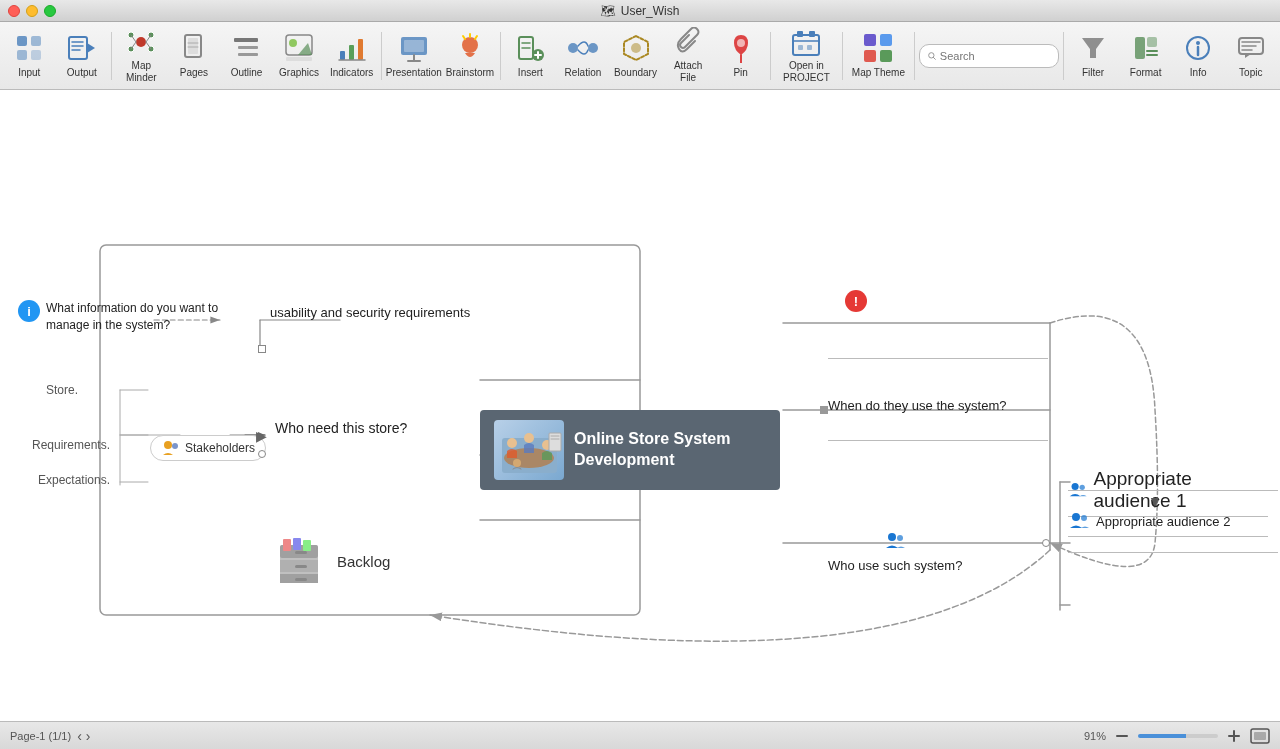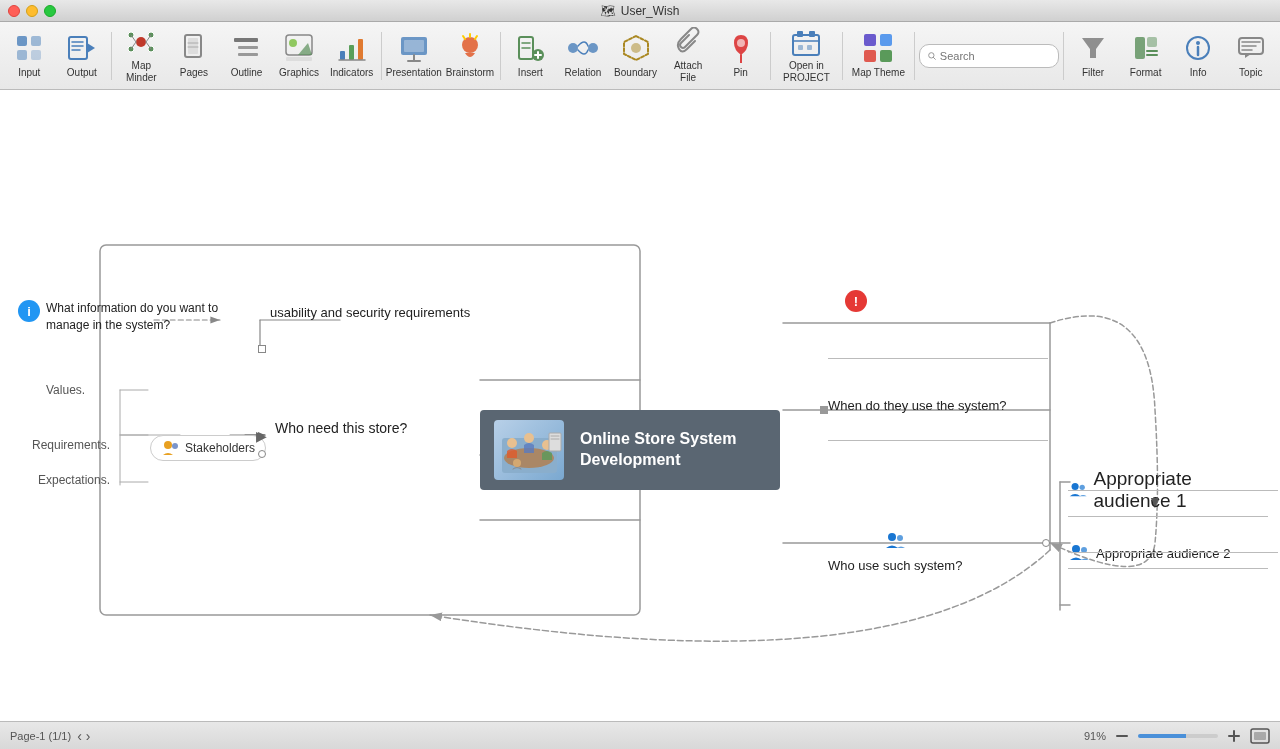--- a/index.html
+++ b/index.html
@@ -74,21 +74,21 @@
     }
 
     
     .central-node {
       position: absolute;
       background: #5a6672;
       border-radius: 4px;
       color: #fff;
       display: flex; align-items: center;
       padding: 10px 14px;
-      gap: 16px;
+      gap: 10px;
       font-size: 18px;
       font-weight: 600;
     }
     .central-node .node-img {
       width: 70px; height: 60px;
       background: linear-gradient(135deg, #b8d0e8, #7aa8d0);
       border-radius: 4px;
       display: flex; align-items: center; justify-content: center;
       font-size: 28px;
       flex-shrink: 0;
@@ -565,39 +565,57 @@
 
   <div class="node-with-icon" style="left:18px; top:210px; max-width:230px;">
     <div class="info-badge">i</div>
     <div class="node-text-block" style="font-size:12px; line-height:1.4;">What information do you want to manage in the system?</div>
   </div>
 
   <div class="text-node branch" style="left:270px; top:215px; font-size:13px;">usability and security requirements</div>
 
   <div style="position:absolute; left:258px; top:255px; width:8px; height:8px; border:1.5px solid #888; border-radius:50; background:#fff;"></div>
 
-  <div class="text-node" style="left:46px; top:293px; font-size:12px; color:#555;">Values.</div>
+  <div class="text-node" style="left:46px; top:293px; font-size:12px; color:#555;">Store.</div>
   <div class="text-node" style="left:32px; top:348px; font-size:12px; color:#555;">Requirements.</div>
   <div class="text-node" style="left:38px; top:383px; font-size:12px; color:#555;">Expectations.</div>
 
   <div class="stakeholder-node" style="left:150px; top:328px;margin-top:17px;">
     <svg width="18" height="18" viewBox="0 0 18 18">
       <circle cx="7" cy="6" r="4" fill="#e8a020"></circle>
       <path d="M2 16 Q7 12 12 16" fill="#e8a020"></path>
       <circle cx="14" cy="7" r="3" fill="#5a7abe" opacity="0.8"></circle>
     </svg>
     <span style="font-size:12px; color:#333;">Stakeholders</span>
   </div>
 
   <div style="position:absolute; left:256px; top:338px; font-size:14px; color:#666;">▶</div>
 
   <div class="text-node branch" style="left:275px; top:330px; font-size:14px;">Who need this store?</div>
 
   <div style="position:absolute; left:258px; top:360px; width:8px; height:8px; border:1.5px solid #888; border-radius:50%; background:#fff;"></div>
 
+  <div class="backlog-node" style="left:275px; top:445px;">
+
+    <svg width="52" height="52" viewBox="0 0 52 52">
+      <rect x="5" y="10" width="38" height="38" rx="3" fill="#c0c0c0"></rect>
+      <rect x="5" y="10" width="38" height="13" rx="2" fill="#a0a0a0"></rect>
+      <rect x="5" y="25" width="38" height="12" rx="0" fill="#b0b0b0"></rect>
+      <rect x="5" y="39" width="38" height="9" rx="0" fill="#a0a0a0"></rect>
+
+      <rect x="20" y="16" width="12" height="3" rx="1.5" fill="#888"></rect>
+      <rect x="20" y="30" width="12" height="3" rx="1.5" fill="#888"></rect>
+      <rect x="20" y="43" width="12" height="3" rx="1.5" fill="#888"></rect>
+
+      <rect x="8" y="4" width="8" height="12" rx="1" fill="#e88"></rect>
+      <rect x="18" y="3" width="8" height="12" rx="1" fill="#88e"></rect>
+      <rect x="28" y="5" width="8" height="11" rx="1" fill="#8e8"></rect>
+    </svg>
+    <span style="font-size:15px; color:#333;">Backlog</span>
+  </div>
 
   <div class="node-with-icon" style="left:845px; top:200px; max-width:220px;">
     <div class="warning-badge">!</div>
   </div>
 
   <div class="text-node" style="left:828px; top:308px; font-size:13px;">When do they use the system?</div>
   <div style="position:absolute; left:820px; top:316px; width:8px; height:8px; background:#999; border-radius:0;"></div>
 
   <div class="right-node" style="left:828px; top:440px;flex-direction:column;">
 
@@ -617,21 +635,21 @@
   <div class="audience-node" style="left:1068px; top:378px;">
     <svg width="22" height="22" viewBox="0 0 22 22">
       <circle cx="8" cy="7" r="4" fill="#1976D2"></circle>
       <path d="M2 18 Q8 13 14 18" fill="#1976D2"></path>
       <circle cx="16" cy="8" r="3" fill="#1976D2" opacity="0.7"></circle>
       <path d="M13 18 Q17 15 21 18" fill="#1976D2" opacity="0.7"></path>
     </svg>
     <span style="font-size:19px;">Appropriate audience 1</span>
   </div>
 
-  <div class="audience-node" style="left:1068px; top:452px;">
+  <div class="audience-node" style="left:1068px; top:420px;">
     <svg width="22" height="22" viewBox="0 0 22 22">
       <circle cx="8" cy="7" r="4" fill="#1976D2"></circle>
       <path d="M2 18 Q8 13 14 18" fill="#1976D2"></path>
       <circle cx="16" cy="8" r="3" fill="#1976D2" opacity="0.7"></circle>
       <path d="M13 18 Q17 15 21 18" fill="#1976D2" opacity="0.7"></path>
     </svg>
     <span style="font-size:13px;">Appropriate audience 2</span>
   </div>
 
 

